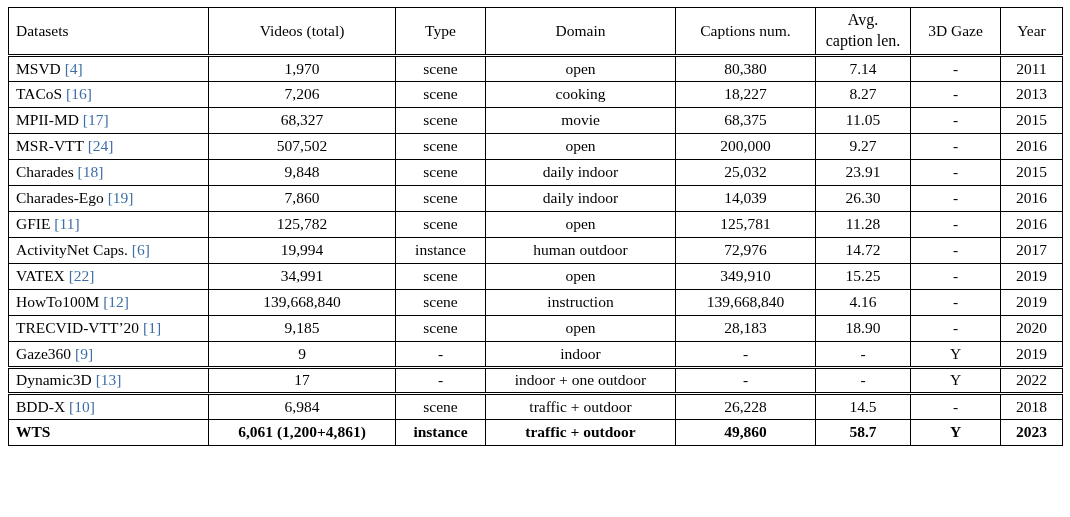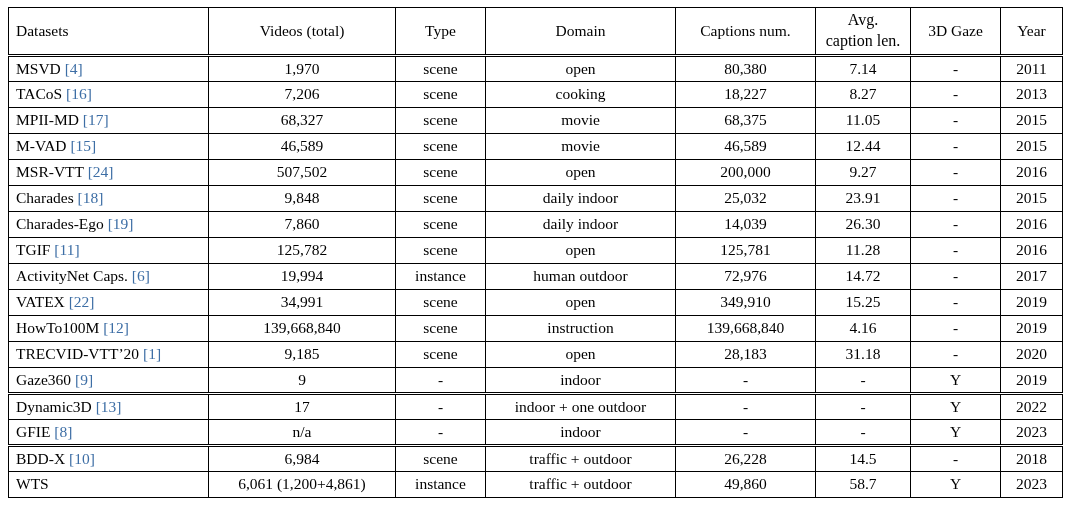--- a/index.html
+++ b/index.html
@@ -48,21 +48,21 @@
     padding-left: 7px;
   }
   .avg-header {
     font-size: 16px;
     line-height: 1.3;
   }
   tr.section-break td {
     border-top: 3px double #000;
   }
   tr.bold-row td {
-    font-weight: normal;
+    font-weight: bold;
   }
   .cite {
     color: var(--cite-color, #3d6ea5);
   }
 </style>
 </head>
 <body>
 
 <div class="table-wrap">
   <table>
@@ -118,30 +118,20 @@
           <td class="col-dataset"><span>MPII-MD</span> <span class="cite">[17]</span></td>
           <td>68,327</td>
           <td>scene</td>
           <td>movie</td>
           <td>68,375</td>
           <td>11.05</td>
           <td>-</td>
           <td>2015</td>
         </tr>
         <tr>
-          <td class="col-dataset"><span>M-VAD</span> <span class="cite">[15]</span></td>
-          <td>46,589</td>
-          <td>scene</td>
-          <td>movie</td>
-          <td>46,589</td>
-          <td>12.44</td>
-          <td>-</td>
-          <td>2015</td>
-        </tr>
-        <tr>
           <td class="col-dataset"><span>MSR-VTT</span> <span class="cite">[24]</span></td>
           <td>507,502</td>
           <td>scene</td>
           <td>open</td>
           <td>200,000</td>
           <td>9.27</td>
           <td>-</td>
           <td>2016</td>
         </tr>
         <tr>
@@ -158,21 +148,21 @@
           <td class="col-dataset"><span>Charades-Ego</span> <span class="cite">[19]</span></td>
           <td>7,860</td>
           <td>scene</td>
           <td>daily indoor</td>
           <td>14,039</td>
           <td>26.30</td>
           <td>-</td>
           <td>2016</td>
         </tr>
         <tr>
-          <td class="col-dataset"><span>TGIF</span> <span class="cite">[11]</span></td>
+          <td class="col-dataset"><span>GFIE</span> <span class="cite">[11]</span></td>
           <td>125,782</td>
           <td>scene</td>
           <td>open</td>
           <td>125,781</td>
           <td>11.28</td>
           <td>-</td>
           <td>2016</td>
         </tr>
         <tr>
           <td class="col-dataset"><span>ActivityNet Caps.</span> <span class="cite">[6]</span></td>
@@ -203,21 +193,21 @@
           <td>4.16</td>
           <td>-</td>
           <td>2019</td>
         </tr>
         <tr>
           <td class="col-dataset"><span>TRECVID-VTT’20</span> <span class="cite">[1]</span></td>
           <td>9,185</td>
           <td>scene</td>
           <td>open</td>
           <td>28,183</td>
-          <td>31.18</td>
+          <td>18.90</td>
           <td>-</td>
           <td>2020</td>
         </tr>
         <tr>
           <td class="col-dataset"><span>Gaze360</span> <span class="cite">[9]</span></td>
           <td>9</td>
           <td>-</td>
           <td>indoor</td>
           <td>-</td>
           <td>-</td>
@@ -226,30 +216,20 @@
         </tr>
         <tr class="section-break">
           <td class="col-dataset"><span>Dynamic3D</span> <span class="cite">[13]</span></td>
           <td>17</td>
           <td>-</td>
           <td>indoor + one outdoor</td>
           <td>-</td>
           <td>-</td>
           <td>Y</td>
           <td>2022</td>
-        </tr>
-        <tr>
-          <td class="col-dataset"><span>GFIE</span> <span class="cite">[8]</span></td>
-          <td>n/a</td>
-          <td>-</td>
-          <td>indoor</td>
-          <td>-</td>
-          <td>-</td>
-          <td>Y</td>
-          <td>2023</td>
         </tr>
         <tr class="section-break">
           <td class="col-dataset"><span>BDD-X</span> <span class="cite">[10]</span></td>
           <td>6,984</td>
           <td>scene</td>
           <td>traffic + outdoor</td>
           <td>26,228</td>
           <td>14.5</td>
           <td>-</td>
           <td>2018</td>

